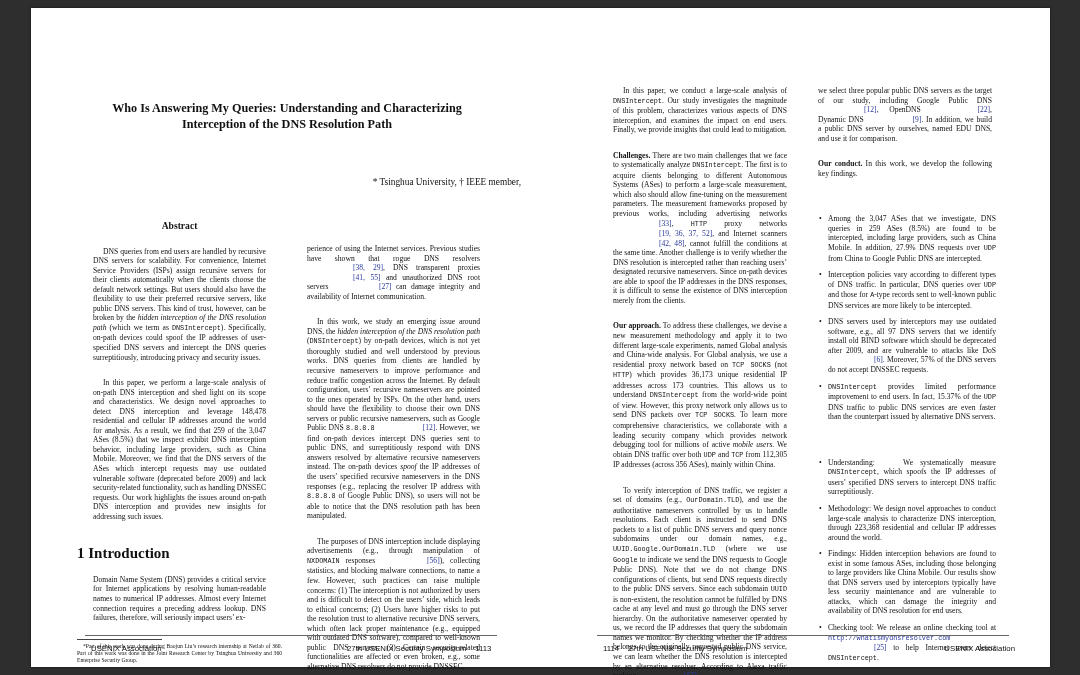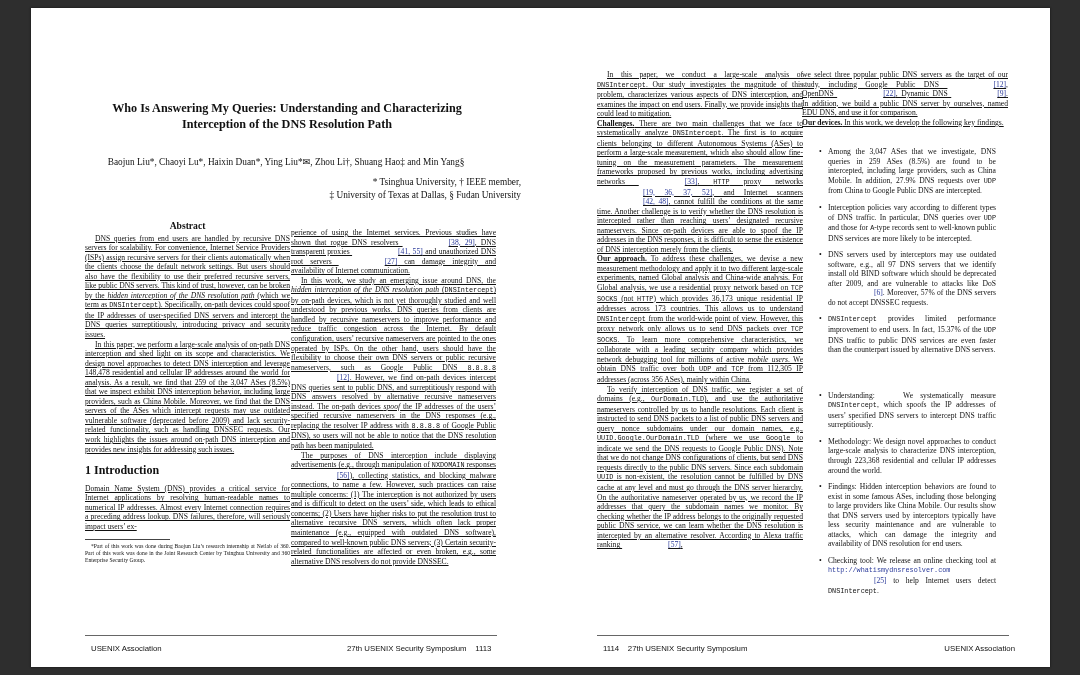--- a/index.html
+++ b/index.html
@@ -2,27 +2,27 @@
 <html><head>
 <meta charset="utf-8">
 <style>
   html, body { margin:0; padding:0; }
   body { width:1080px; height:675px; background:#2e2e2e; overflow:hidden; position:relative; font-family:"Liberation Serif", serif; color:#111; }
   .sheet { position:absolute; left:31px; top:8px; width:1019px; height:659px; background:#fff; box-shadow:0 0 2px #111; }
   .page { position:absolute; top:0; height:659px; width:509px; }
   .page.left { left:0; }
   .page.right { left:510px; }
   .col { position:absolute; font-size:7.6px; line-height:9.55px; text-align:justify; }
-  .col p { margin:0; text-indent:10px;text-decoration:underline; }
+  .col p { margin:16px; text-indent:10px; }
   .col p.noind { text-indent:0; }
   .title { position:absolute; left:56px; top:92px; width:400px; text-align:center; font-weight:bold; font-size:12.2px; line-height:16px; }
   .authors { position:absolute; left:20px; top:148px; width:470px; text-align:center; font-size:9.3px; }
   .affil { position:absolute; left:20px; top:168px; width:470px; text-align:right; font-size:9.3px; line-height:13px; }
   .abs-h { text-align:center; font-weight:bold; font-size:9.6px; margin-bottom:3px; }
-  .sec-h { font-weight:bold; font-size:12px; margin:0 0 8px 0; }
+  .sec-h { font-weight:bold; font-size:15px; margin:0 0 8px 0; }
   .mono { font-family:"Liberation Mono", monospace; font-size:6.8px; }
   .cite { color:#2a3a9a;padding-left:46px; }
   .runin { font-weight:bold; }
   .foot-rule { width:85px; border-top:0.7px solid #444; margin:8px 0 3px 0; }
   .footnote { font-size:5.6px; line-height:7px; text-indent:6px; }
   .hr { position:absolute; top:627px; height:0; border-top:1.3px solid #666; }
   .runfoot { position:absolute; top:636px; font-family:"Liberation Sans", sans-serif; font-size:7.8px; color:#111;padding-left:6px; }
   ul.bul { margin:12px; padding:0; list-style:none; }
   ul.bul li { position:relative; padding-left:14px; margin-bottom:7px; }
   ul.bul li::before { content:"\2022"; position:absolute; left:5px; top:0; }
@@ -31,27 +31,25 @@
 </head>
 <body>
 
 <div class="sheet">
 
   <div class="page left">
     <div class="title">
       <div>Who Is Answering My Queries: Understanding and Characterizing</div>
       <div>Interception of the DNS Resolution Path</div>
     </div>
-    <div class="authors">Baojun Liu*, Chaoyi Lu*, Haixin Duan*, Ying Liu*✉, Zhou Li†, Shuang Hao‡ and Min Yang§</div>
     <div class="affil">
       <div>* Tsinghua University, † IEEE member,</div>
-      <div>‡ University of Texas at Dallas, § Fudan University</div>
     </div>
 
-    <div class="col" style="left:54px; top:213px; width:205px;">
+    <div class="col" style="left:46px; top:213px; width:205px;">
       <div class="abs-h">Abstract</div>
       <p><span>DNS queries from end users are handled by recursive DNS servers for scalability. For convenience, Internet Service Providers (ISPs) assign recursive servers for their clients automatically when the clients choose the default network settings. But users should also have the flexibility to use their preferred recursive servers, like public DNS servers. This kind of trust, however, can be broken by the </span><i>hidden interception of the DNS resolution path</i><span> (which we term as </span><span class="mono">DNSIntercept</span><span>). Specifically, on-path devices could spoof the IP addresses of user-specified DNS servers and intercept the DNS queries surreptitiously, introducing privacy and security issues.</span></p>
       <p>In this paper, we perform a large-scale analysis of on-path DNS interception and shed light on its scope and characteristics. We design novel approaches to detect DNS interception and leverage 148,478 residential and cellular IP addresses around the world for analysis. As a result, we find that 259 of the 3,047 ASes (8.5%) that we inspect exhibit DNS interception behavior, including large providers, such as China Mobile. Moreover, we find that the DNS servers of the ASes which intercept requests may use outdated vulnerable software (deprecated before 2009) and lack security-related functionality, such as handling DNSSEC requests. Our work highlights the issues around on-path DNS interception and provides new insights for addressing such issues.</p>
       <div style="height:12px"></div>
       <div class="sec-h">1   Introduction</div>
       <p class="noind">Domain Name System (DNS) provides a critical service for Internet applications by resolving human-readable names to numerical IP addresses. Almost every Internet connection requires a preceding address lookup. DNS failures, therefore, will seriously impact users’ ex-</p>
       <div class="foot-rule"></div>
       <div class="footnote">*Part of this work was done during Baojun Liu’s research internship at Netlab of 360. Part of this work was done in the Joint Research Center by Tsinghua University and 360 Enterprise Security Group.</div>
     </div>
 
@@ -69,21 +67,21 @@
   <div class="page right">
     <div class="col" style="left:56px; top:62px; width:206px;">
       <p><span>In this paper, we conduct a large-scale analysis of </span><span class="mono">DNSIntercept</span><span>. Our study investigates the magnitude of this problem, characterizes various aspects of DNS interception, and examines the impact on end users. Finally, we provide insights that could lead to mitigation.</span></p>
       <p class="noind"><span class="runin">Challenges.</span><span> There are two main challenges that we face to systematically analyze </span><span class="mono">DNSIntercept</span><span>. The first is to acquire clients belonging to different Autonomous Systems (ASes) to perform a large-scale measurement, which also should allow fine-tuning on the measurement parameters. The measurement frameworks proposed by previous works, including advertising networks </span><span class="cite">[33]</span><span>, </span><span class="mono">HTTP</span><span> proxy networks </span><span class="cite">[19, 36, 37, 52]</span><span>, and Internet scanners </span><span class="cite">[42, 48]</span><span>, cannot fulfill the conditions at the same time. Another challenge is to verify whether the DNS resolution is intercepted rather than reaching users’ designated recursive nameservers. Since on-path devices are able to spoof the IP addresses in the DNS responses, it is difficult to sense the existence of DNS interception merely from the clients.</span></p>
       <p class="noind"><span class="runin">Our approach.</span><span> To address these challenges, we devise a new measurement methodology and apply it to two different large-scale experiments, named Global analysis and China-wide analysis. For Global analysis, we use a residential proxy network based on </span><span class="mono">TCP SOCKS</span><span> (not </span><span class="mono">HTTP</span><span>) which provides 36,173 unique residential IP addresses across 173 countries. This allows us to understand </span><span class="mono">DNSIntercept</span><span> from the world-wide point of view. However, this proxy network only allows us to send DNS packets over </span><span class="mono">TCP SOCKS</span><span>. To learn more comprehensive characteristics, we collaborate with a leading security company which provides network debugging tool for millions of active </span><i>mobile users</i><span>. We obtain DNS traffic over both </span><span class="mono">UDP</span><span> and </span><span class="mono">TCP</span><span> from 112,305 IP addresses (across 356 ASes), mainly within China.</span></p>
       <p><span>To verify interception of DNS traffic, we register a set of domains (e.g., </span><span class="mono">OurDomain.TLD</span><span>), and use the authoritative nameservers controlled by us to handle resolutions. Each client is instructed to send DNS packets to a list of public DNS servers and query nonce subdomains under our domain names, e.g., </span><span class="mono">UUID.Google.OurDomain.TLD</span><span> (where we use </span><span class="mono">Google</span><span> to indicate we send the DNS requests to Google Public DNS). Note that we do not change DNS configurations of clients, but send DNS requests directly to the public DNS servers. Since each subdomain </span><span class="mono">UUID</span><span> is non-existent, the resolution cannot be fulfilled by DNS cache at any level and must go through the DNS server hierarchy. On the authoritative nameserver operated by us, we record the IP addresses that query the subdomain names we monitor. By checking whether the IP address belongs to the originally requested public DNS service, we can learn whether the DNS resolution is intercepted by an alternative resolver. According to Alexa traffic ranking </span><span class="cite">[57]</span><span>,</span></p>
     </div>
 
     <div class="col" style="left:261px; top:62px; width:206px;">
       <p class="noind"><span>we select three popular public DNS servers as the target of our study, including Google Public DNS </span><span class="cite">[12]</span><span>, OpenDNS </span><span class="cite">[22]</span><span>, Dynamic DNS </span><span class="cite">[9]</span><span>. In addition, we build a public DNS server by ourselves, named EDU DNS, and use it for comparison.</span></p>
-      <p class="noind"><span class="runin">Our devices.</span><span> In this work, we develop the following key findings.</span></p>
+      <p class="noind"><span class="runin">Our conduct.</span><span> In this work, we develop the following key findings.</span></p>
       <div style="height:8px"></div>
       <ul class="bul">
         <li><span>Among the 3,047 ASes that we investigate, DNS queries in 259 ASes (8.5%) are found to be intercepted, including large providers, such as China Mobile. In addition, 27.9% DNS requests over </span><span class="mono">UDP</span><span> from China to Google Public DNS are intercepted.</span></li>
         <li><span>Interception policies vary according to different types of DNS traffic. In particular, DNS queries over </span><span class="mono">UDP</span><span> and those for </span><span class="mono">A</span><span>-type records sent to well-known public DNS services are more likely to be intercepted.</span></li>
         <li><span>DNS servers used by interceptors may use outdated software, e.g., all 97 DNS servers that we identify install old BIND software which should be deprecated after 2009, and are vulnerable to attacks like DoS </span><span class="cite">[6]</span><span>. Moreover, 57% of the DNS servers do not accept DNSSEC requests.</span></li>
         <li><span class="mono">DNSIntercept</span><span> provides limited performance improvement to end users. In fact, 15.37% of the </span><span class="mono">UDP</span><span> DNS traffic to public DNS services are even faster than the counterpart issued by alternative DNS servers.</span></li>
       </ul>
       <div style="height:4px"></div>
       <div style="height:8px"></div>
       <ul class="bul">

